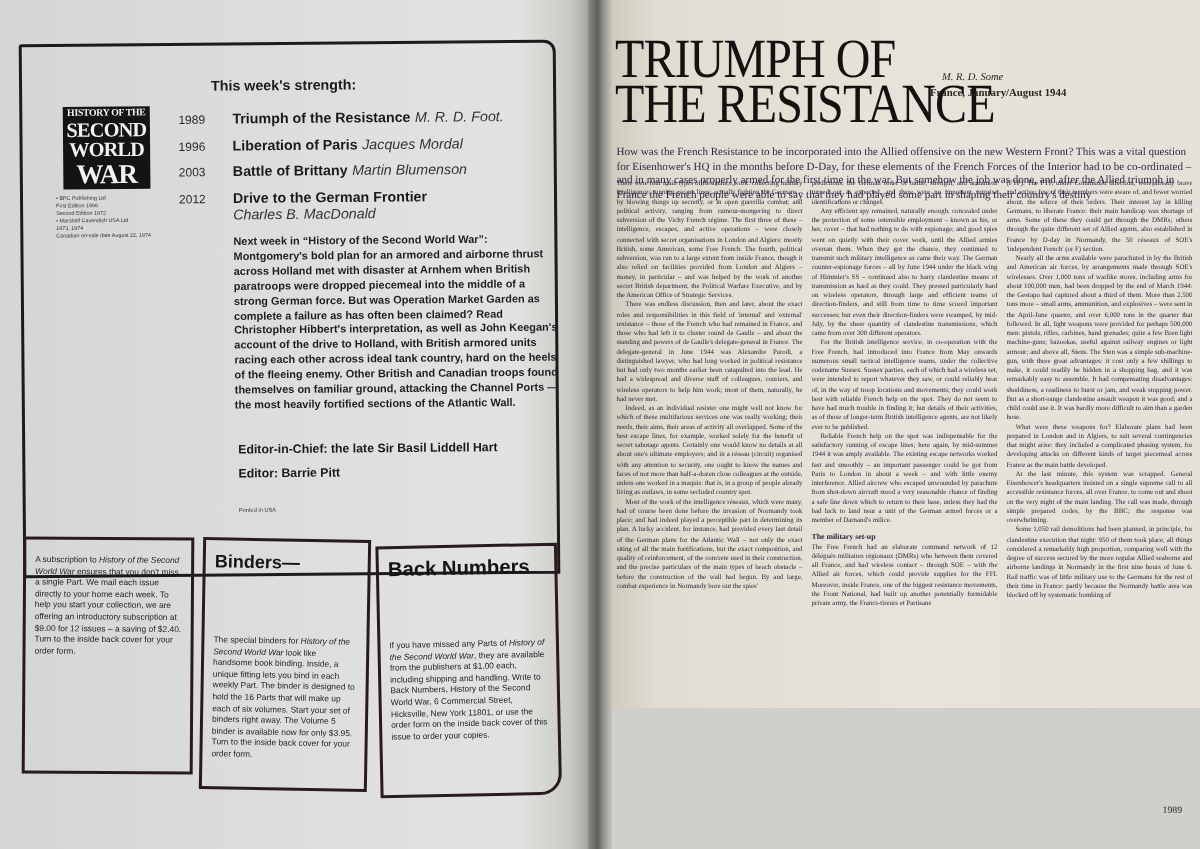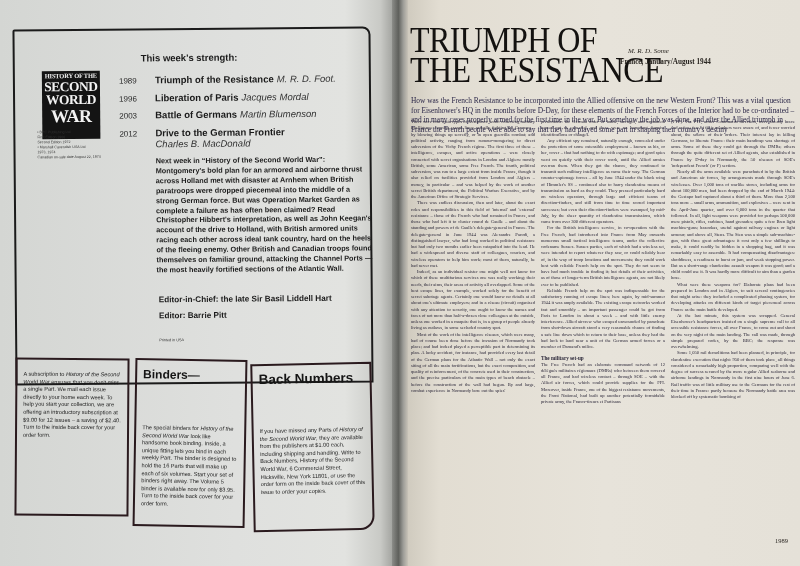--- a/index.html
+++ b/index.html
@@ -18,21 +18,21 @@
     width: 392px; height: 566px;
     background: linear-gradient(90deg, #d4d6d3 0%, #dfe0de 60%, #e2e3e0 88%, #c9cac6 97%, #a5a6a2 100%);
   }
   .contents-box {
     position: absolute; left: 14px; top: 28px; width: 358px; height: 356px;
     border: 2px solid #1b1b1b;
     border-radius: 2px 8px 0 0;
     transform: rotate(-0.5deg);
   }
   .logo {
-    position: absolute; left: 27px; top: 40px; width: 58px; height: 68px;
+    position: absolute; left: 27px; top: 40px; width: 58px; height: 55px;
     background: #141414; color: #f2f2f2;
     font-family: "Liberation Serif", serif; font-weight: bold;
     text-align: center; line-height: 1; padding-top: 2px;
   }
   .logo .l1 { font-size: 6.5px; letter-spacing: -0.2px; display: block; }
   .logo .l2 { font-size: 13.5px; display: block; letter-spacing: -0.5px; }
   .logo .l3 { font-size: 18px; display: block; letter-spacing: -0.5px; }
   .publisher {
     position: absolute; left: 22px; top: 99px; width: 90px;
     font-size: 3.6px; line-height: 5px; color: #333;
@@ -74,21 +74,21 @@
   .promo-body em { font-style: italic; }
 
   
   .gutter {
     width: 16px; height: 566px;
     background: linear-gradient(90deg, #8c8d89 0%, #5f605c 40%, #9c9c97 70%, #c8c3b8 100%);
   }
 
   
   .page-right {
-    position: relative; width: 392px; height: 566px;
+    position: relative; width: 392px; height: 472px;
     background: linear-gradient(90deg, #d0cbbf 0%, #e2ddd2 8%, #e7e3da 50%, #e5e1d8 100%);
     font-family: "Liberation Serif", serif;
     color: #1f1c1a;
   }
   .article-title {
     position: absolute; left: 2px; top: 24px;
     font-family: "Liberation Serif", serif;
     font-size: 32px; line-height: 26px; letter-spacing: -0.6px;
     font-weight: normal; transform: scaleY(1.15); transform-origin: top left;
     color: #141210;
@@ -141,21 +141,21 @@
         <div class="toc-row">
           <span class="toc-page">1989</span>
           <span><span class="toc-title">Triumph of the Resistance</span><span class="toc-author">M. R. D. Foot.</span></span>
         </div>
         <div class="toc-row">
           <span class="toc-page">1996</span>
           <span><span class="toc-title">Liberation of Paris</span><span class="toc-author">Jacques Mordal</span></span>
         </div>
         <div class="toc-row">
           <span class="toc-page">2003</span>
-          <span><span class="toc-title">Battle of Germans</span><span class="toc-author">Martin Blumenson</span></span>
+          <span><span class="toc-title">Battle of Brittany</span><span class="toc-author">Martin Blumenson</span></span>
         </div>
         <div class="toc-row">
           <span class="toc-page">2012</span>
           <span><span class="toc-title">Drive to the German Frontier</span><span class="toc-author block">Charles B. MacDonald</span></span>
         </div>
       </div>
 
       <div class="next-week">Next week in “History of the Second World War”: Montgomery's bold plan for an armored and airborne thrust across Holland met with disaster at Arnhem when British paratroops were dropped piecemeal into the middle of a strong German force. But was Operation Market Garden as complete a failure as has often been claimed? Read Christopher Hibbert's interpretation, as well as John Keegan's account of the drive to Holland, with British armored units racing each other across ideal tank country, hard on the heels of the fleeing enemy. Other British and Canadian troops found themselves on familiar ground, attacking the Channel Ports — the most heavily fortified sections of the Atlantic Wall.</div>
       <div class="editor-chief">Editor-in-Chief: the late Sir Basil Liddell Hart</div>
       <div class="editor">Editor: Barrie Pitt</div>

